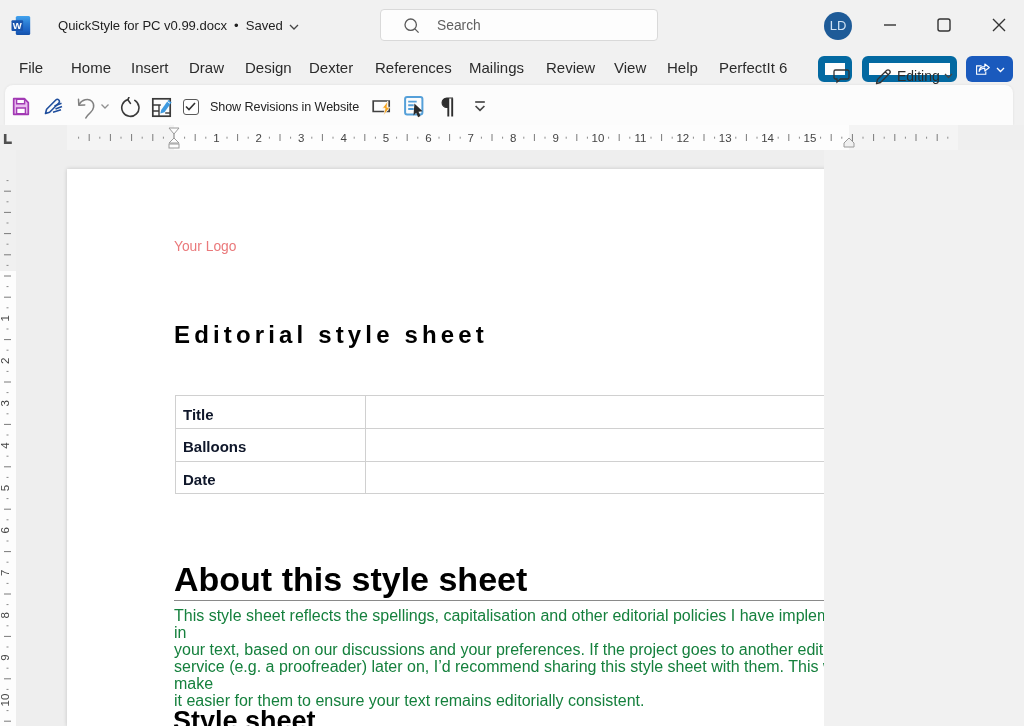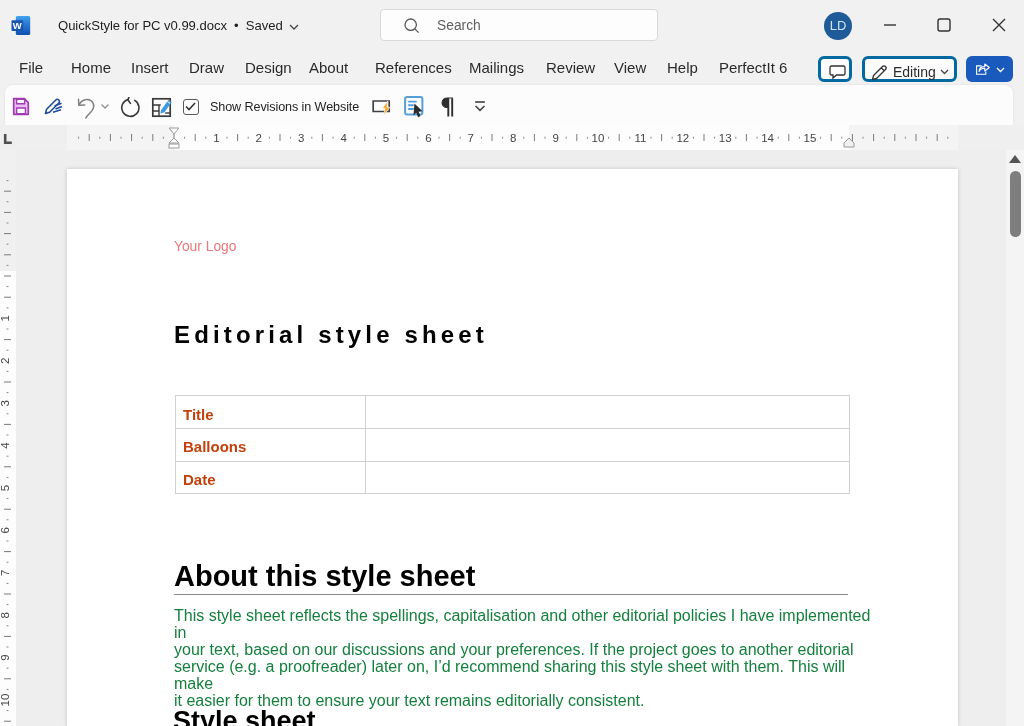--- a/index.html
+++ b/index.html
@@ -11,46 +11,46 @@
 #doctitle { position:absolute; left:58px; top:18px; font-size:13.1px; letter-spacing:-0.05px; color:#1f1f1f; }
 #searchbox { position:absolute; left:380px; top:9px; width:278px; height:32px; background:#fdfdfd; border:1px solid #d9d9d9; border-radius:4px; }
 #searchbox .stext { position:absolute; left:56px; top:8px; font-size:13.8px; color:#5f5f5f; }
 #lizname { position:absolute; left:756px; top:19px; font-size:17px; color:#14532d;margin-top:36px; }
 #avatar { position:absolute; left:824px; top:12px; width:28px; height:28px; border-radius:50%; background:#1e5b98; color:#cfe2f3; font-size:13px; text-align:center; line-height:28px; }
 
 .wc { position:absolute; top:11px; width:28px; height:28px; }
 
 #menubar { position:absolute; left:0; top:52px; width:1024px; height:36px; background:#f1f1f1; }
 .mtab { position:absolute; top:7px; font-size:15px; color:#2b2b2b; white-space:nowrap;text-align:center; }
-.rbtn { position:absolute; top:4px; height:26px; background:#fdfdfd; border:3px solid #0369a1; border-radius:6px; }
+.rbtn { position:absolute; top:4px; height:26px; background:#fdfdfd; border:7px solid #0369a1; border-radius:6px; }
 #sharebtn { position:absolute; left:966px; top:4px; width:47px; height:26px; background:#1a5abd; border-radius:6px; }
 
 #toolbar { position:absolute; left:5px; top:85px; width:1008px; height:40px; background:#fcfcfc; border-radius:8px 8px 0 0; box-shadow:0 0 3px rgba(0,0,0,0.08); }
 #tbcheckleft { position:absolute; left:183px; top:99px; width:16px; height:16px; border:1.5px solid #5a5a5a; border-radius:3px; background:#fff; }
 #tbchecktext { position:absolute; left:210px; top:100px; font-size:12.6px; letter-spacing:-0.1px; color:#242424; }
 
 #rulerrow { position:absolute; left:0px; top:125px; width:1024px; height:25px; background:#efefef; }
 #rulermargL { position:absolute; left:67px; top:0; width:107px; height:25px; background:#f4f4f4; }
 #rulerwhite { position:absolute; left:174px; top:0; width:675px; height:25px; background:#fdfdfd; }
 #rulermargR { position:absolute; left:849px; top:0; width:109px; height:25px; background:#f4f4f4; }
 #ltab { position:absolute; left:3px; top:8px; }
 
-#docarea { position:absolute; left:0; top:150px; width:1024px; height:576px; background:#eeeeee; overflow:hidden; }
+#docarea { position:absolute; left:0; top:150px; width:824px; height:576px; background:#eeeeee; overflow:hidden; }
 #vruler { position:absolute; left:0; top:0; width:16px; height:576px; background:#f0f0f0; }
 #vrulerwhite { position:absolute; left:0; top:121px; width:16px; height:455px; background:#fdfdfd; }
 #page { position:absolute; left:67px; top:19px; width:891px; height:557px; background:#ffffff; box-shadow:0 0 4px rgba(0,0,0,0.18); }
 
 .pink { color:#ea797b; }
 #hdrlogo { position:absolute; left:107px; top:70px; font-size:13.8px; }
 #hdrright { position:absolute; right:108px; top:70px; font-size:13.8px; text-align:right; line-height:16.2px; }
 #h1 { position:absolute; left:107px; top:152px; font-size:24px; font-weight:bold; letter-spacing:4.15px; color:#000; white-space:nowrap; }
 #tbl { position:absolute; left:108px; top:226px; width:675px; border-collapse:collapse; }
-#tbl td { border:1px solid #d0d0d0; height:32.8px; font-size:15px; font-weight:bold; color:#c2410c; padding-left:7px; padding-top:10.5px; vertical-align:top; line-height:15px; }
+#tbl td { border:1px solid #d0d0d0; height:32.8px; font-size:15px; font-weight:bold; color:#0f172a; padding-left:7px; padding-top:10.5px; vertical-align:top; line-height:15px; }
 #tbl td.c2 { width:484px; }
-#h2a { position:absolute; left:107px; top:391px; width:674px; font-size:29px; font-weight:bold; color:#000; border-bottom:1px solid #8a8a8a; padding-bottom:1px; }
+#h2a { position:absolute; left:107px; top:391px; width:674px; font-size:34px; font-weight:bold; color:#000; border-bottom:1px solid #8a8a8a; padding-bottom:1px; }
 #para { position:absolute; left:107px; top:438px; width:700px; font-size:16px; line-height:17.1px; color:#15803d; }
 #h2b { position:absolute; left:106px; top:537px; font-size:27px; font-weight:bold; color:#000; }
 
 #scrolltrack { position:absolute; left:1006px; top:0; width:18px; height:576px; background:#f4f4f4; }
 #scrollup { position:absolute; left:1009px; top:5px; width:0; height:0; border-left:6.5px solid transparent; border-right:6.5px solid transparent; border-bottom:8.5px solid #555; }
 #scrollthumb { position:absolute; left:1010px; top:21px; width:11px; height:66px; background:#7e7e7e; border-radius:5.5px; }
 </style>
 </head>
 <body>
 <div id="app">
@@ -93,21 +93,21 @@
         <path d="M8 8 L20 20 M20 8 L8 20" stroke="#333" stroke-width="1.4"></path>
       </svg>
   </div>
 
   <div id="menubar">
     <span class="mtab" style="left:19px">File</span>
     <span class="mtab" style="left:71px">Home</span>
     <span class="mtab" style="left:131px">Insert</span>
     <span class="mtab" style="left:189px">Draw</span>
     <span class="mtab" style="left:245px">Design</span>
-    <span class="mtab" style="left:309px">About</span>
+    <span class="mtab" style="left:309px">Dexter</span>
     <span class="mtab" style="left:375px">References</span>
     <span class="mtab" style="left:469px">Mailings</span>
     <span class="mtab" style="left:546px">Review</span>
     <span class="mtab" style="left:614px">View</span>
     <span class="mtab" style="left:667px">Help</span>
     <span class="mtab" style="left:719px">PerfectIt 6</span>
     <div class="rbtn" style="left:818px; width:34px;">
       <svg style="position:absolute;left:8px;top:5px" width="17" height="16" viewBox="0 0 17 16">
           <path d="M2 2 h12 a1.5 1.5 0 0 1 1.5 1.5 v6 a1.5 1.5 0 0 1 -1.5 1.5 h-7 l-3.5 3 v-3 h-1.5 a1.5 1.5 0 0 1 -1.5 -1.5 v-6 a1.5 1.5 0 0 1 1.5 -1.5 z" transform="translate(0.5,0)" stroke="#333" stroke-width="1.3" fill="none"></path>
         </svg>

